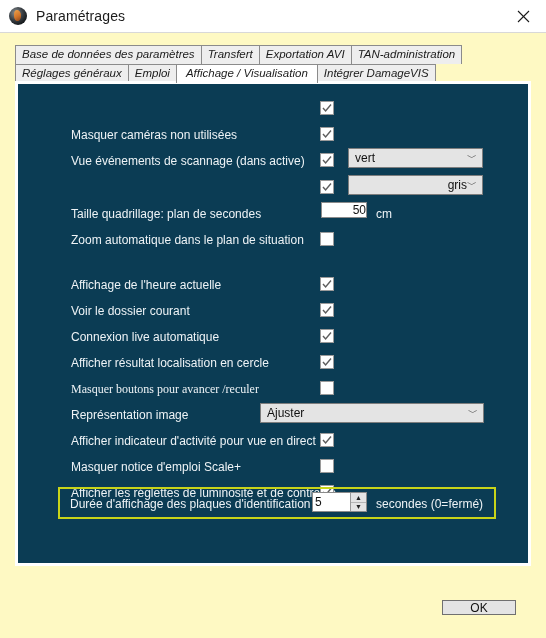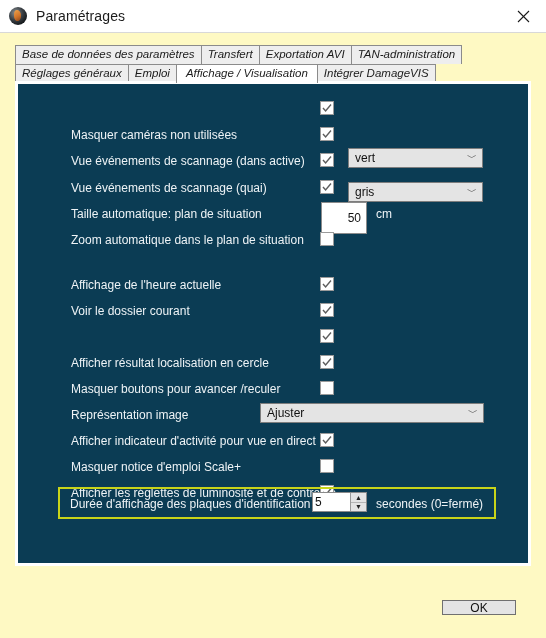--- a/index.html
+++ b/index.html
@@ -152,28 +152,27 @@
     justify-content: space-between;
     padding: 0 5px 0 6px;
     color: #111;
     font-size: 12px;
   }
   .combo .chev { color: #4a4a4a; font-size: 10px; line-height: 1; }
 
   
   .tfield {
     position: absolute;
-    height: 32px;
+    height: 16px;
     background: #ffffff;
     border: 1px solid #8b8b8b;
     box-sizing: border-box;
     display: flex;
     align-items: center;
     justify-content: flex-end;
-    padding-right: 5px;
     color: #111;
     font-size: 12px;
   }
   .unit {
     position: absolute;
     color: #eef3f6;
     font-size: 12px;
   }
 
   
@@ -288,66 +287,66 @@
       <div class="cb" style="left:302px; top:69px;">
         <svg width="10" height="10" viewBox="0 0 10 10">
             <polyline points="1,5 3.6,8 9,1.5" fill="none" stroke="#5d5d5d" stroke-width="1.4"></polyline>
           </svg>
       </div>
       <div class="combo" style="left:330px; top:64px; width:135px;">
         <span>vert</span>
         <span class="chev">﹀</span>
       </div>
 
-      <div class="lbl" style="left:53px; top:97px;">Vue événements de scannage (quai)</div>
       <div class="cb" style="left:302px; top:96px;">
         <svg width="10" height="10" viewBox="0 0 10 10">
             <polyline points="1,5 3.6,8 9,1.5" fill="none" stroke="#5d5d5d" stroke-width="1.4"></polyline>
           </svg>
       </div>
-      <div class="combo" style="left:330px; top:98px; width:135px;">
+      <div class="combo" style="left:330px; top:91px; width:135px;justify-content:flex-end;">
         <span>gris</span>
         <span class="chev">﹀</span>
       </div>
 
-      <div class="lbl" style="left:53px; top:123px;">Taille automatique: plan de situation</div>
+      <div class="lbl" style="left:53px; top:123px;">Taille quadrillage: plan de secondes</div>
       <div class="tfield" style="left:303px; top:118px; width:46px;">50</div>
       <div class="unit" style="left:358px; top:123px;">cm</div>
 
       <div class="lbl" style="left:53px; top:149px;">Zoom automatique dans le plan de situation</div>
       <div class="cb" style="left:302px; top:148px;"></div>
 
       <div class="lbl" style="left:53px; top:194px;">Affichage de l'heure actuelle</div>
       <div class="cb" style="left:302px; top:193px;">
         <svg width="10" height="10" viewBox="0 0 10 10">
             <polyline points="1,5 3.6,8 9,1.5" fill="none" stroke="#5d5d5d" stroke-width="1.4"></polyline>
           </svg>
       </div>
 
       <div class="lbl" style="left:53px; top:220px;">Voir le dossier courant</div>
       <div class="cb" style="left:302px; top:219px;">
         <svg width="10" height="10" viewBox="0 0 10 10">
             <polyline points="1,5 3.6,8 9,1.5" fill="none" stroke="#5d5d5d" stroke-width="1.4"></polyline>
           </svg>
       </div>
 
+      <div class="lbl" style="left:53px; top:246px;">Connexion live automatique</div>
       <div class="cb" style="left:302px; top:245px;">
         <svg width="10" height="10" viewBox="0 0 10 10">
             <polyline points="1,5 3.6,8 9,1.5" fill="none" stroke="#5d5d5d" stroke-width="1.4"></polyline>
           </svg>
       </div>
 
       <div class="lbl" style="left:53px; top:272px;">Afficher résultat localisation en cercle</div>
       <div class="cb" style="left:302px; top:271px;">
         <svg width="10" height="10" viewBox="0 0 10 10">
             <polyline points="1,5 3.6,8 9,1.5" fill="none" stroke="#5d5d5d" stroke-width="1.4"></polyline>
           </svg>
       </div>
 
-      <div class="lbl" style="left:53px; top:298px;">Masquer boutons pour avancer /reculer</div>
+      <div class="lbl" style="left:53px; top:298px;font-family:Liberation Serif, serif;">Masquer boutons pour avancer /reculer</div>
       <div class="cb" style="left:302px; top:297px;"></div>
 
       <div class="lbl" style="left:53px; top:324px;">Représentation image</div>
       <div class="combo" style="left:242px; top:319px; width:224px;">
         <span>Ajuster</span>
         <span class="chev">﹀</span>
       </div>
 
       <div class="lbl" style="left:53px; top:350px;">Afficher indicateur d'activité  pour vue en direct</div>
       <div class="cb" style="left:302px; top:349px;">

